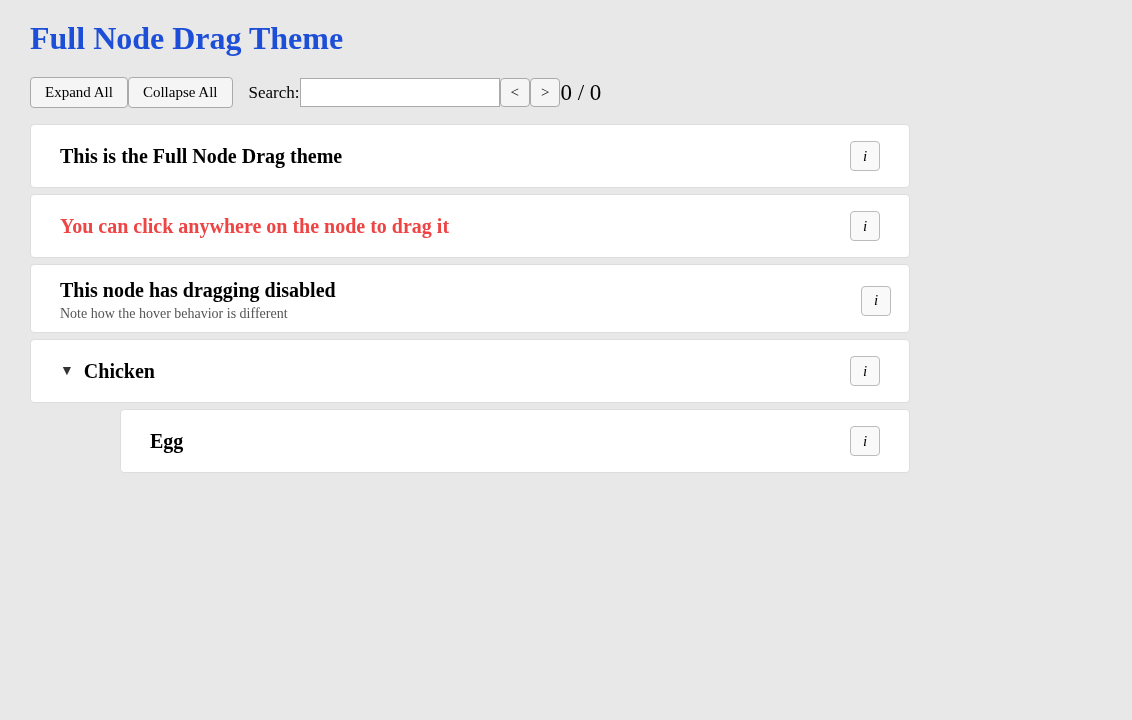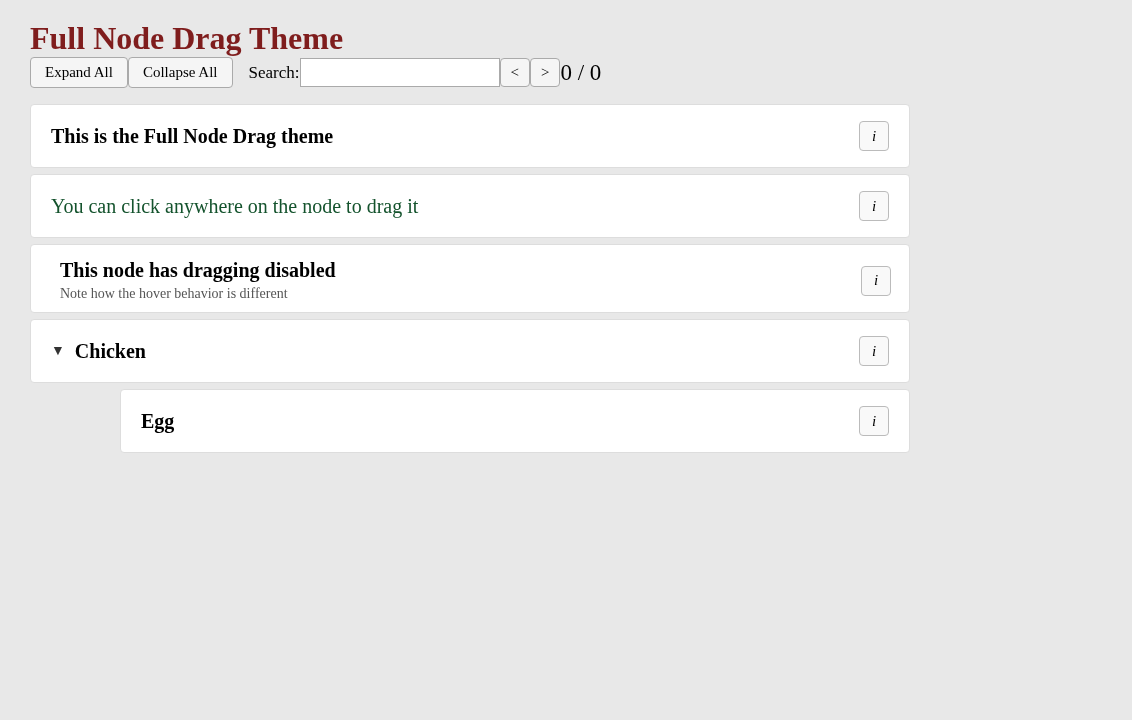--- a/index.html
+++ b/index.html
@@ -12,21 +12,22 @@
       background-color: #e8e8e8;
       font-family: Georgia, 'Times New Roman', serif;
       width: 1132px;
       min-height: 720px;
       padding: 20px 30px;
     }
 
     .page-title {
       font-size: 32px;
       font-weight: bold;
-      color: #7f1d1d;
+      margin-bottom: 20px;
+      color: #1d4ed8;
     }
 
     .toolbar {
       display: flex;
       align-items: center;
       margin-bottom: 16px;
     }
 
     .toolbar-btn {
       padding: 6px 14px;
@@ -76,21 +77,21 @@
       border-radius: 4px;
       margin-bottom: 6px;
       position: relative;
       cursor: grab;
     }
 
     .node-card-inner {
       display: flex;
       align-items: center;
       justify-content: space-between;
-      padding: 16px 20px;
+      padding: 16px 29px;
       min-height: 60px;
     }
 
     .node-card.has-subtitle .node-card-inner {
       padding: 14px 18px 10px 29px;
     }
 
     .node-card-left {
       display: flex;
       align-items: flex-start;
@@ -99,22 +100,22 @@
     }
 
     .node-title-bold {
       font-size: 20px;
       font-weight: bold;
       color: #000;
     }
 
     .node-title-muted {
       font-size: 20px;
-      font-weight: normal;
-      color: #14532d;
+      font-weight: bold;
+      color: #ef4444;
     }
 
     .node-subtitle {
       font-size: 14px;
       color: #555;
       font-weight: normal;
     }
 
     .info-btn {
       width: 30px;

